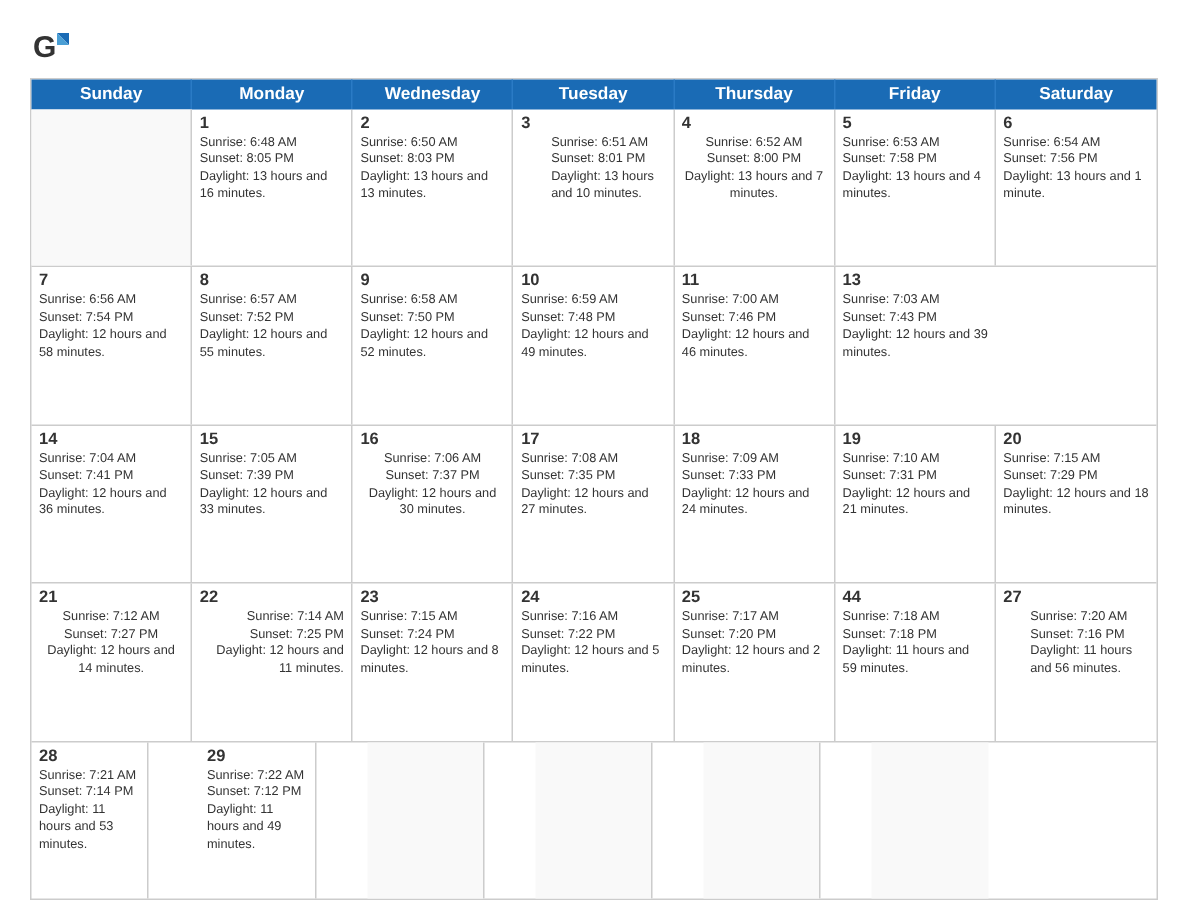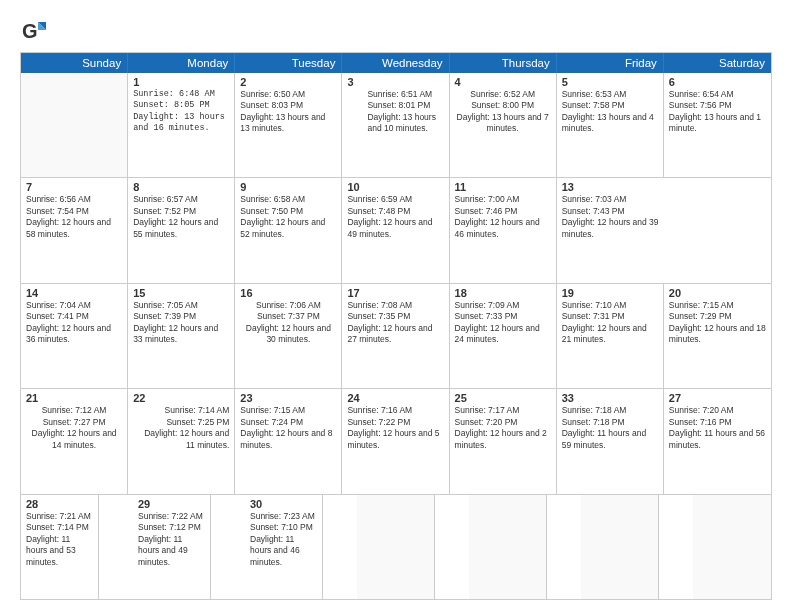--- a/index.html
+++ b/index.html
@@ -67,23 +67,23 @@
       border: 1px solid #ccc;
     }
     .cal-header {
       display: grid;
       grid-template-columns: repeat(7, 1fr);
       background: #1a6bb5;
     }
     .cal-header-cell {
       color: #fff;
       font-size: 11.5px;
-      font-weight: normal;
+      font-weight: bold;
       padding: 4px 6px;
-      text-align: right;
+      text-align: center;
       border-right: 1px solid #2a7bc5;
     }
     .cal-header-cell:last-child { border-right: none; }
     .cal-body {
       flex: 1;
       display: flex;
       flex-direction: column;
     }
     .cal-row {
       display: grid;
@@ -133,32 +133,32 @@
     <div class="header-right">
       <div class="month-title"></div>
       <div class="location"></div>
     </div>
   </div>
 
   <div class="calendar">
     <div class="cal-header">
     <div class="cal-header-cell">Sunday</div>
         <div class="cal-header-cell">Monday</div>
+        <div class="cal-header-cell">Wednesday</div>
         <div class="cal-header-cell">Tuesday</div>
-        <div class="cal-header-cell">Wednesday</div>
         <div class="cal-header-cell">Thursday</div>
         <div class="cal-header-cell">Friday</div>
         <div class="cal-header-cell">Saturday</div>
       </div>
     <div class="cal-body">
     <div class="cal-row">
           <div class="cal-cell empty"></div>
           <div class="cal-cell">
             <div class="day-num">1</div>
-            <div class="day-detail" style="white-space: pre-line; font-family: Liberation Mono, monospace;">Sunrise: 6:48 AM
+            <div class="day-detail" style="white-space: pre-line;">Sunrise: 6:48 AM
 Sunset: 8:05 PM
 Daylight: 13 hours and 16 minutes.</div>
           </div>
           <div class="cal-cell">
             <div class="day-num">2</div>
             <div class="day-detail" style="white-space: pre-line;">Sunrise: 6:50 AM
 Sunset: 8:03 PM
 Daylight: 13 hours and 13 minutes.</div>
           </div>
           <div class="cal-cell">
@@ -293,50 +293,44 @@
 Sunset: 7:22 PM
 Daylight: 12 hours and 5 minutes.</div>
           </div>
           <div class="cal-cell">
             <div class="day-num">25</div>
             <div class="day-detail" style="white-space: pre-line;">Sunrise: 7:17 AM
 Sunset: 7:20 PM
 Daylight: 12 hours and 2 minutes.</div>
           </div>
           <div class="cal-cell">
-            <div class="day-num">33</div>
+            <div class="day-num">44</div>
             <div class="day-detail" style="white-space: pre-line;">Sunrise: 7:18 AM
 Sunset: 7:18 PM
 Daylight: 11 hours and 59 minutes.</div>
           </div>
           <div class="cal-cell">
             <div class="day-num">27</div>
-            <div class="day-detail" style="white-space: pre-line;">Sunrise: 7:20 AM
+            <div class="day-detail" style="white-space: pre-line; margin-left: 18px;">Sunrise: 7:20 AM
 Sunset: 7:16 PM
 Daylight: 11 hours and 56 minutes.</div>
           </div>
         </div>
         <div class="cal-row">
           <div class="cal-cell">
             <div class="day-num">28</div>
             <div class="day-detail" style="white-space: pre-line;">Sunrise: 7:21 AM
 Sunset: 7:14 PM
 Daylight: 11 hours and 53 minutes.</div>
           </div>
           <div class="cal-cell">
             <div class="day-num">29</div>
             <div class="day-detail" style="white-space: pre-line;">Sunrise: 7:22 AM
 Sunset: 7:12 PM
 Daylight: 11 hours and 49 minutes.</div>
-          </div>
-          <div class="cal-cell">
-            <div class="day-num">30</div>
-            <div class="day-detail" style="white-space: pre-line;">Sunrise: 7:23 AM
-Sunset: 7:10 PM
-Daylight: 11 hours and 46 minutes.</div>
           </div>
           <div class="cal-cell empty"></div>
           <div class="cal-cell empty"></div>
           <div class="cal-cell empty"></div>
           <div class="cal-cell empty"></div>
         </div>
       </div>
   </div>
 </div>
 

